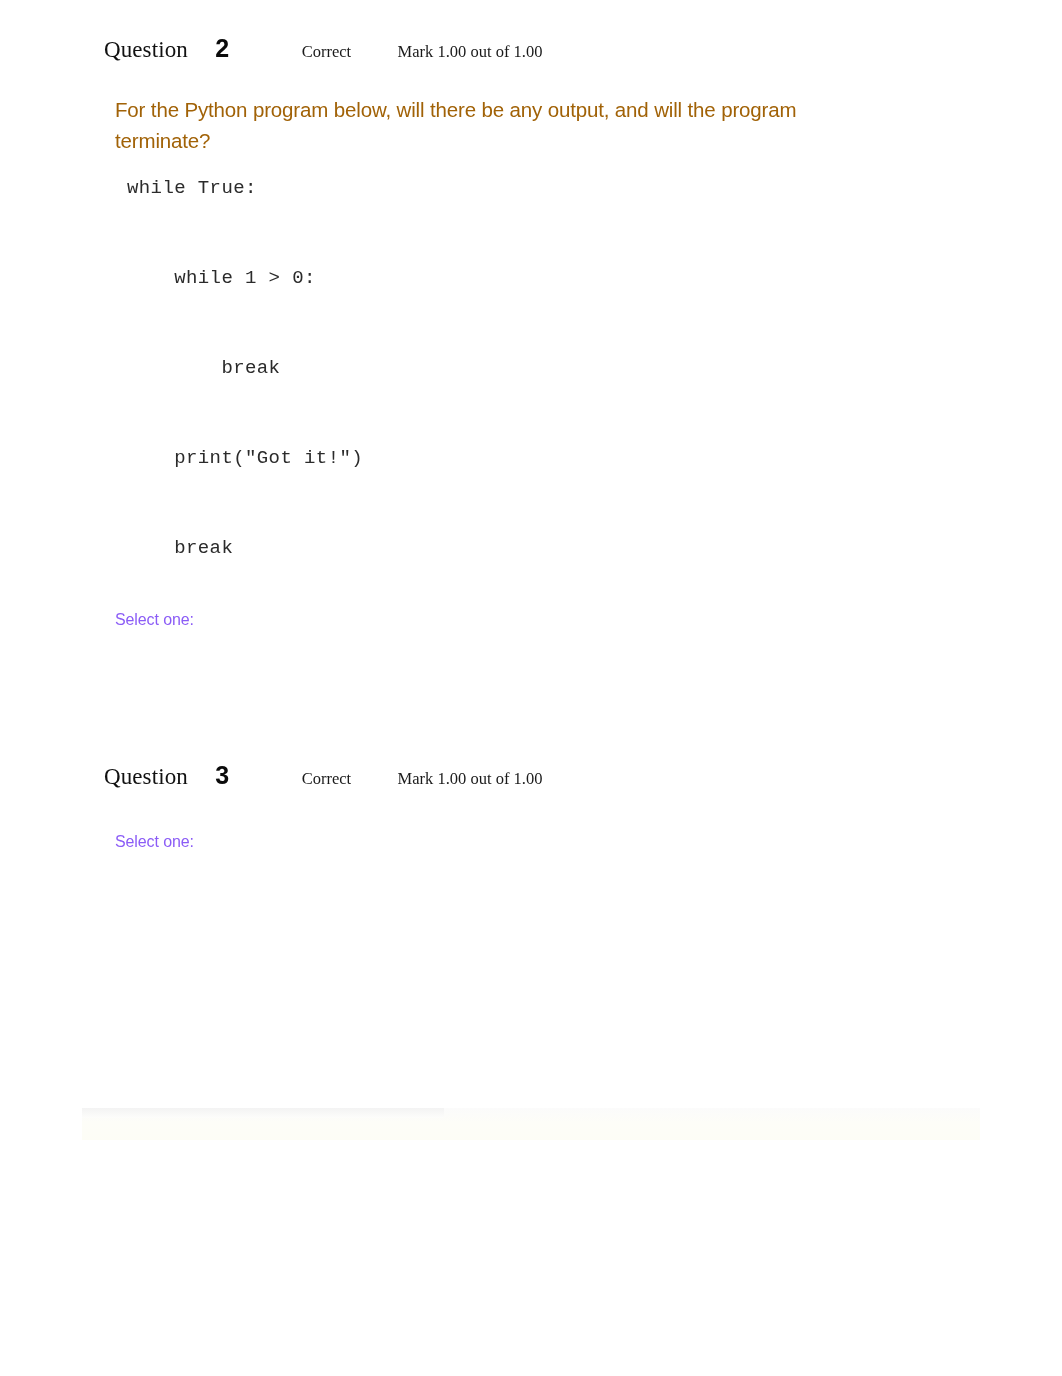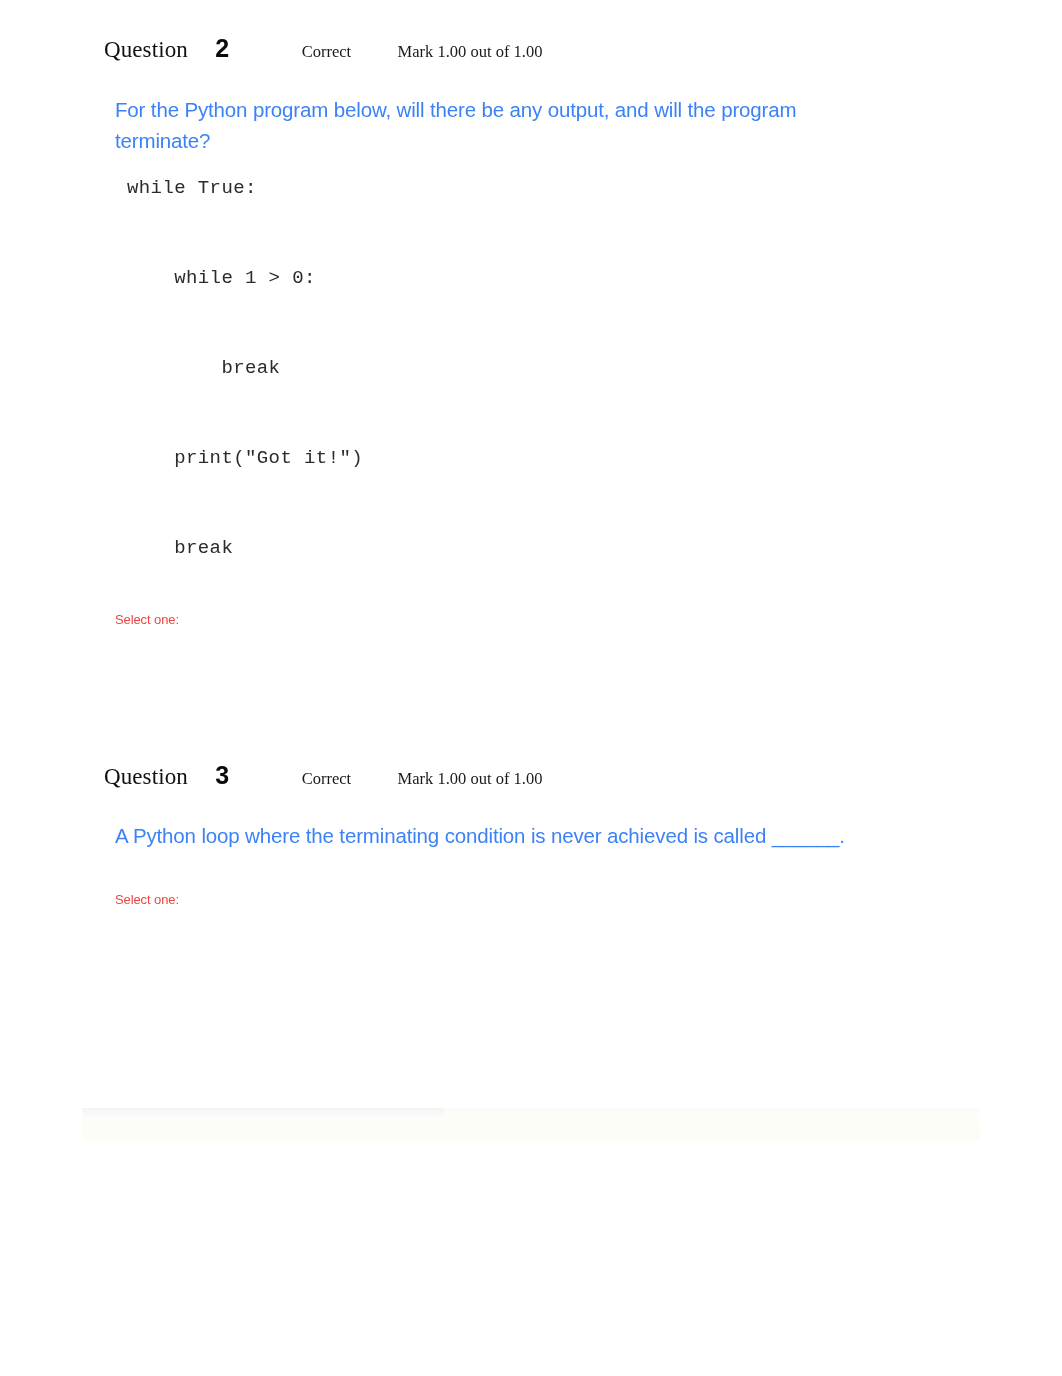--- a/index.html
+++ b/index.html
@@ -74,43 +74,43 @@
 
   
   .q-body {
     padding-left: 115px;
     padding-right: 120px;
   }
   .q-text {
     font-family: "Liberation Sans", sans-serif;
     font-size: 20.5px;
     line-height: 31px;
-    color: #3b82f6;
+    color: #a16207;
     max-width: 740px;
     letter-spacing: -0.15px;
     margin: 0;
   }
   #question-2 .q-text { margin-top: 28px; }
   #question-3 .q-text { margin-top: 27px; max-width: 800px; }
 
   .code-block {
     font-family: "Liberation Mono", monospace;
     font-size: 19px;
     line-height: 45px;
     color: #2b2b2b;
     white-space: pre;
     margin: 10px 0 0 12px;
     letter-spacing: 0.4px;
   }
 
   .select-one {
     font-family: "Liberation Sans", sans-serif;
-    font-size: 13px;
+    font-size: 16px;
     line-height: 26px;
-    color: #ef4444;
+    color: #8b5cf6;
     letter-spacing: -0.1px;
     margin: 0;
   }
   #question-2 .select-one { margin-top: 36px; }
   #question-3 .select-one { margin-top: 36px; }
 
   .answer-area {
     min-height: 10px;
   }
   #question-2 .answer-area { height: 240px; }
@@ -168,21 +168,20 @@
   <div class="question-block" id="question-3">
 
     <div class="q-header">
       <span class="q-word">Question</span>
       <span class="q-number">3</span>
       <span class="q-state">Correct</span>
       <span class="q-mark">Mark 1.00 out of 1.00</span>
     </div>
 
     <div class="q-body">
-      <p class="q-text">A Python loop where the terminating condition is never achieved is called ______.</p>
       <p class="select-one">Select one:</p>
       <div class="answer-area"></div>
     </div>
 
   </div>
 
   <div class="footer-band">
     <div class="band-inner-left"></div>
   </div>
 

